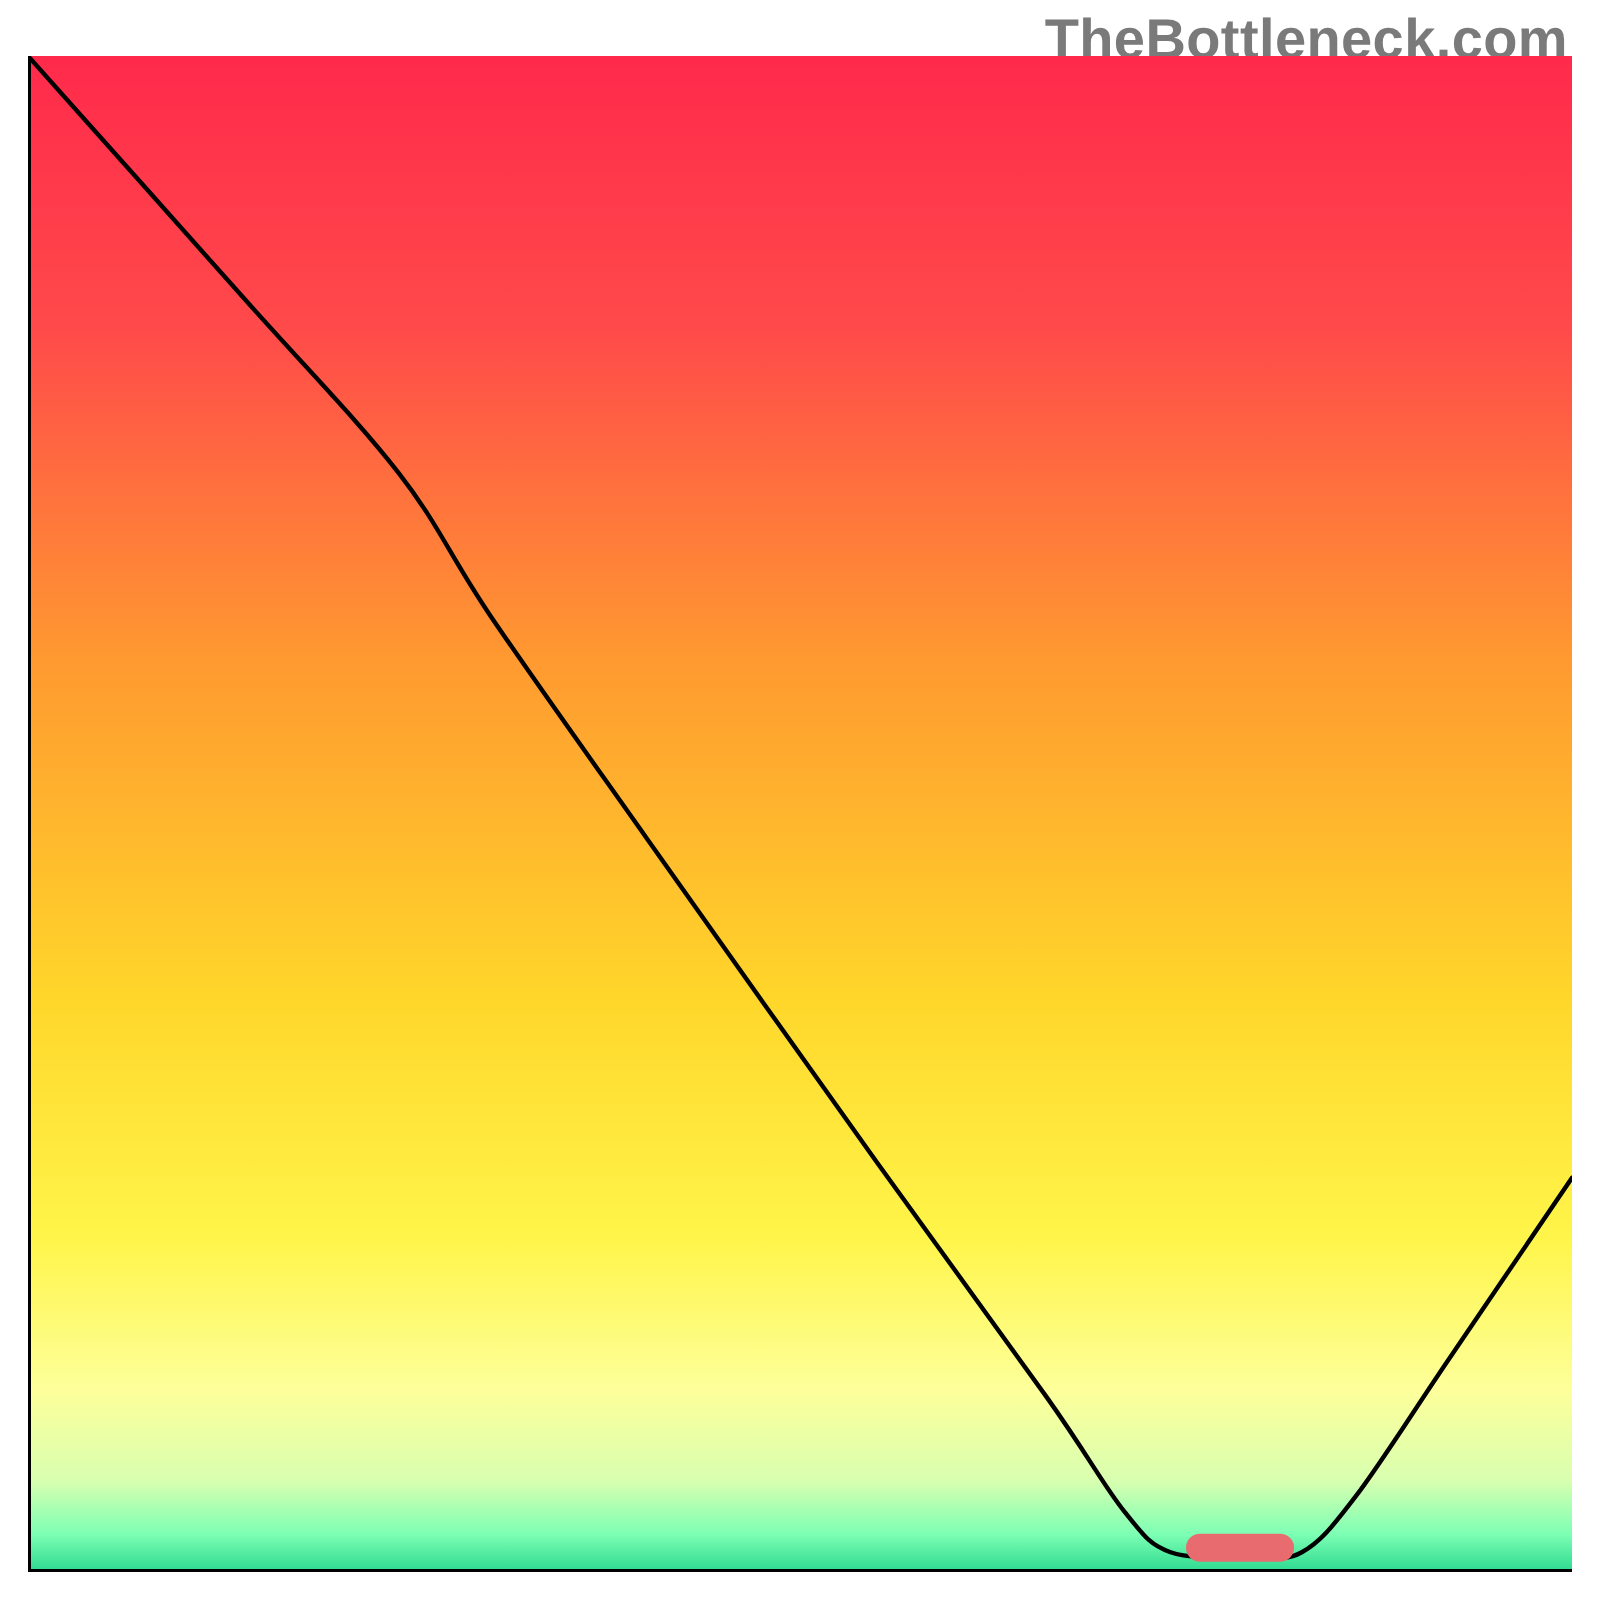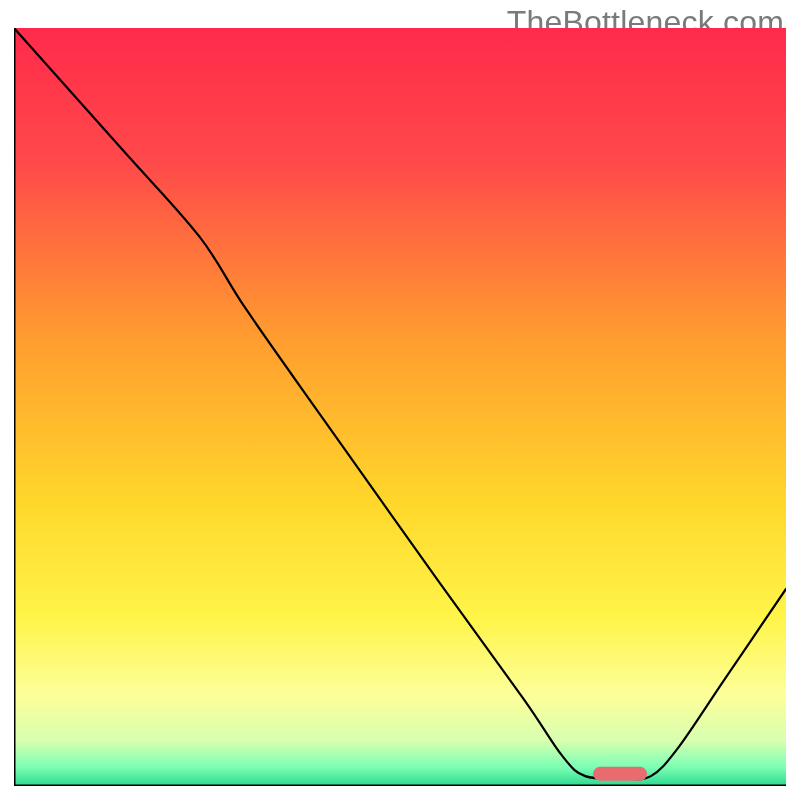--- a/index.html
+++ b/index.html
@@ -12,22 +12,22 @@
   }
   .frame {
     position: relative;
     width: 800px;
     height: 800px;
   }
   .watermark {
     position: absolute;
     top: 4px;
     right: 16px;
-    font-size: 32px;
-    font-weight: normal;
+    font-size: 28px;
+    font-weight: bold;
     color: #7a7a7a;
     letter-spacing: 0.2px;
   }
   .plot {
     position: absolute;
     left: 14px;
     top: 28px;
     width: 772px;
     height: 758px;
   }

